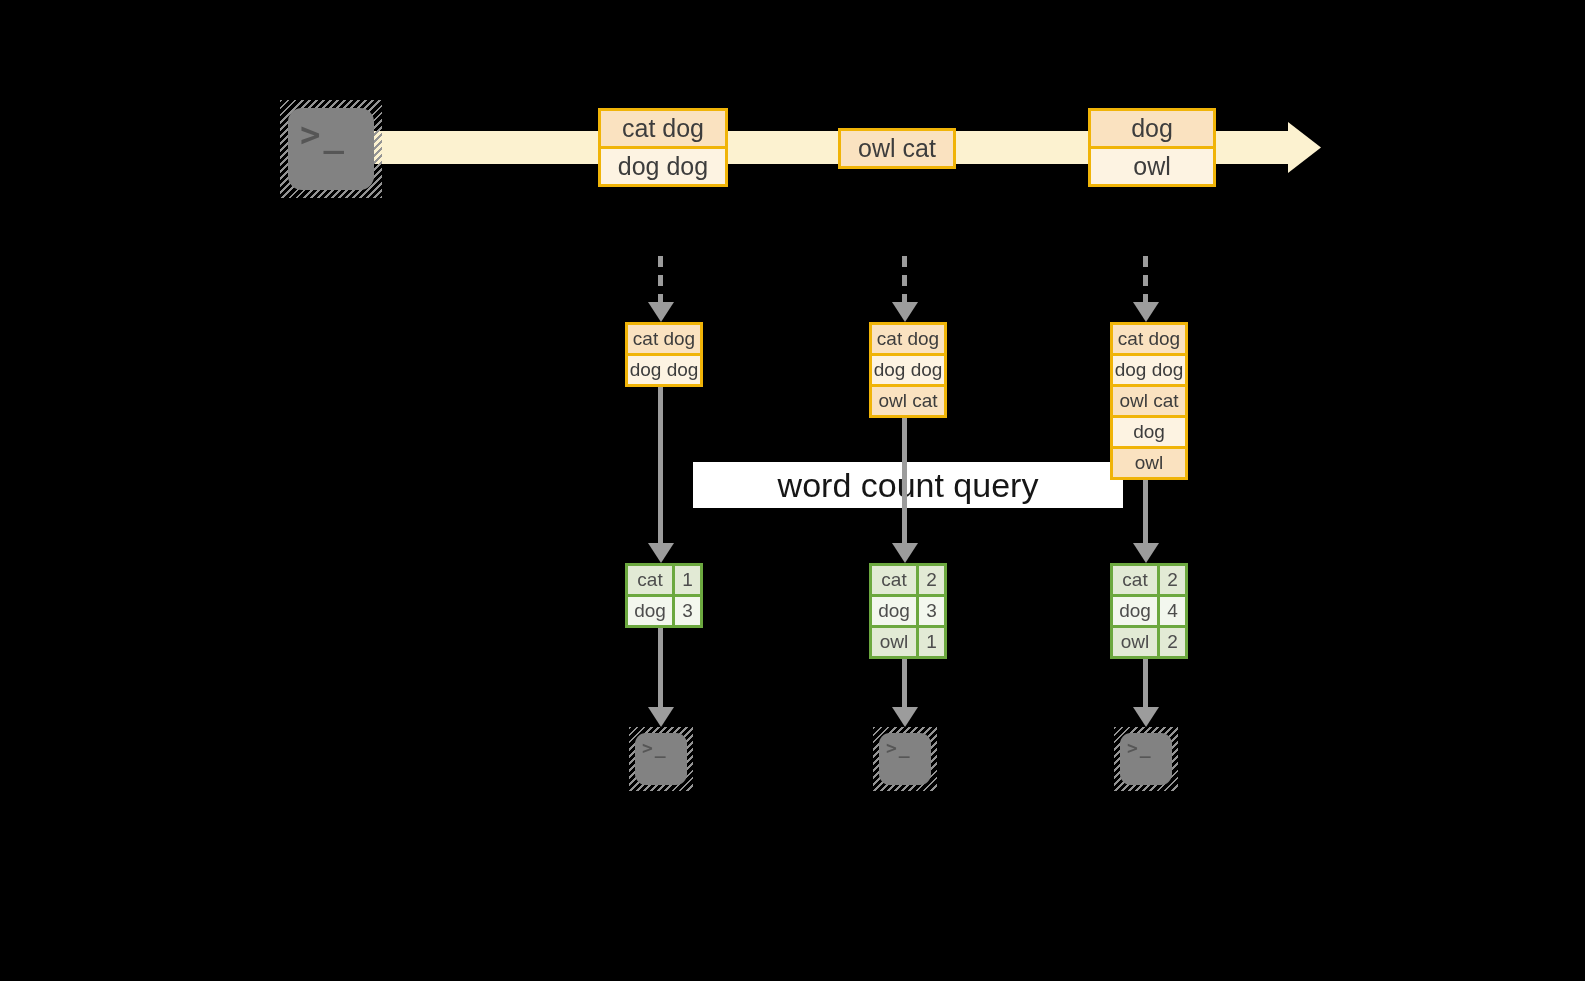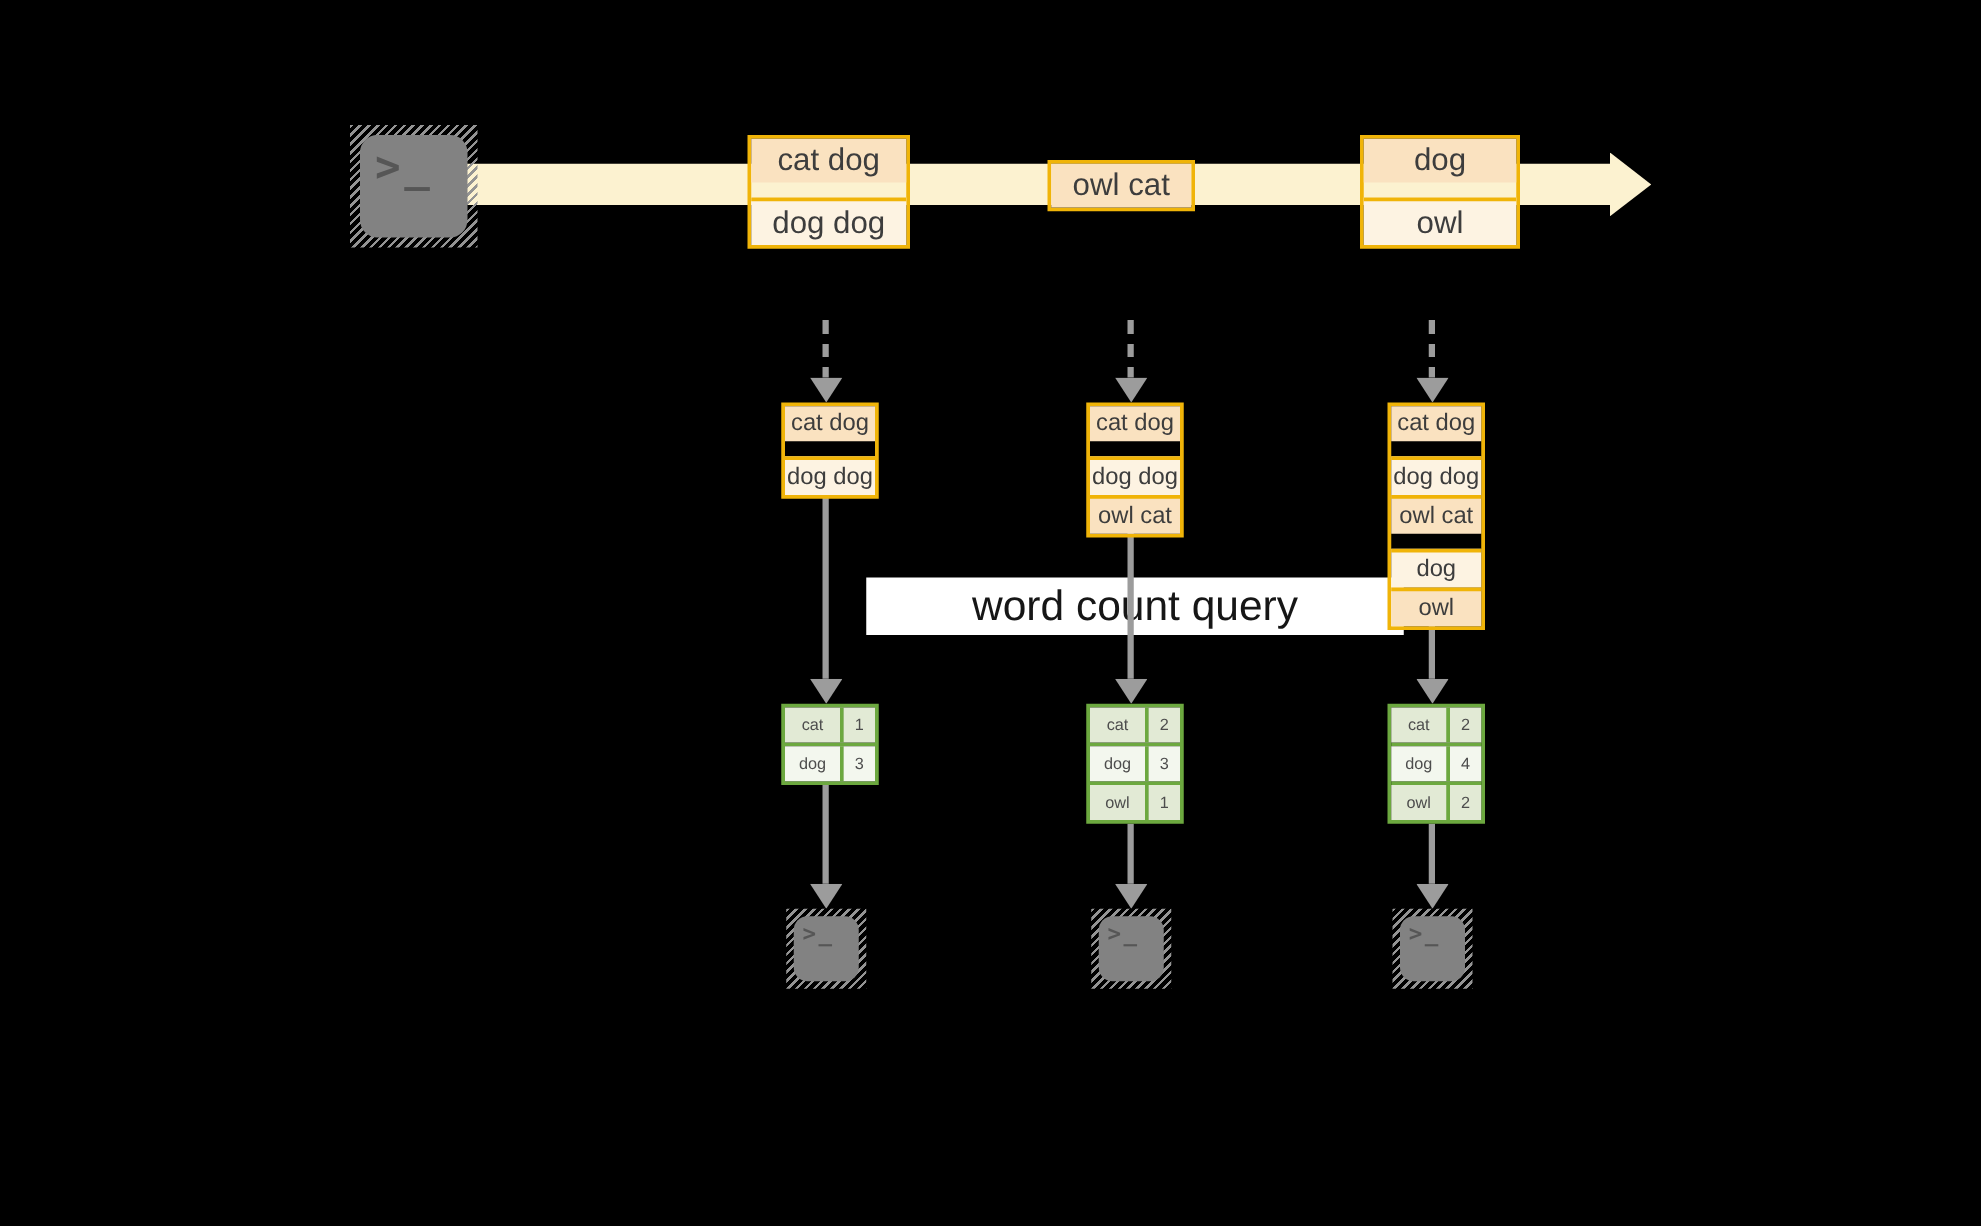--- a/index.html
+++ b/index.html
@@ -7,21 +7,21 @@
           font-family:"Liberation Sans","DejaVu Sans",sans-serif;color:#3d3d3d;}
 
   
   .band{position:absolute;background:#fcf2d0;}
   .band-head{position:absolute;background:#fcf2d0;clip-path:polygon(0 0,100% 50%,0 100%);}
 
   .sbox{position:absolute;border:3px solid #f0b408;box-sizing:content-box;z-index:4;}
   .srow{height:35px;line-height:35px;text-align:center;font-size:25px;border-top:3px solid #f0b408;}
   .srow:first-child{border-top:none;}
   .fillA{background:#fae2c0;}
-  .fillB{background:#fdf3e2;margin-top:12px;}
+  .fillB{background:#fdf3e2;}
 
   
   .term{position:absolute;background:repeating-linear-gradient(135deg,#949494 0 2px,rgba(0,0,0,0) 2px 5px);}
   .term-inner{position:absolute;background:#828282;border-radius:14px;}
   .term.src .term-inner{left:8px;top:8px;right:8px;bottom:8px;}
   .term.sink .term-inner{left:6px;top:6px;right:6px;bottom:6px;border-radius:11px;}
   .prompt{position:absolute;color:#565656;font-family:"DejaVu Sans Mono","Liberation Mono",monospace;font-weight:bold;}
   .term.src .prompt{left:20px;top:14px;font-size:34px;letter-spacing:3px;}
   .term.sink .prompt{left:13px;top:10px;font-size:18px;letter-spacing:2px;}
 
@@ -33,21 +33,21 @@
              clip-path:polygon(0 0,100% 0,50% 100%);}
   .gline{position:absolute;left:42px;width:5px;background:#9c9c9c;}
 
   .stack{position:absolute;left:9px;top:72px;width:72px;border:3px solid #f0b408;z-index:3;}
   .brow{height:28px;line-height:28px;text-align:center;font-size:19px;border-top:3px solid #f0b408;}
   .brow:first-child{border-top:none;}
 
   .gtable{position:absolute;left:9px;top:313px;width:72px;border:3px solid #6ca83f;z-index:3;}
   .trow{display:flex;border-top:3px solid #6ca83f;}
   .trow:first-child{border-top:none;}
-  .cell{height:28px;line-height:28px;text-align:center;font-size:13px;color:#4d4d4d;}
+  .cell{height:28px;line-height:28px;text-align:center;font-size:19px;color:#4d4d4d;}
   .cell.word{width:44px;border-right:3px solid #6ca83f;}
   .cell.cnt{flex:1;}
   .gA{background:#e2ead5;}
   .gB{background:#f3f7ee;}
 
   
   .banner{position:absolute;left:693px;top:462px;width:430px;height:46px;background:#ffffff;z-index:1;}
   .banner-text{position:absolute;left:693px;top:462px;width:430px;height:46px;line-height:46px;
                text-align:center;font-size:34px;font-weight:300;color:#161616;z-index:2;}
 </style>

